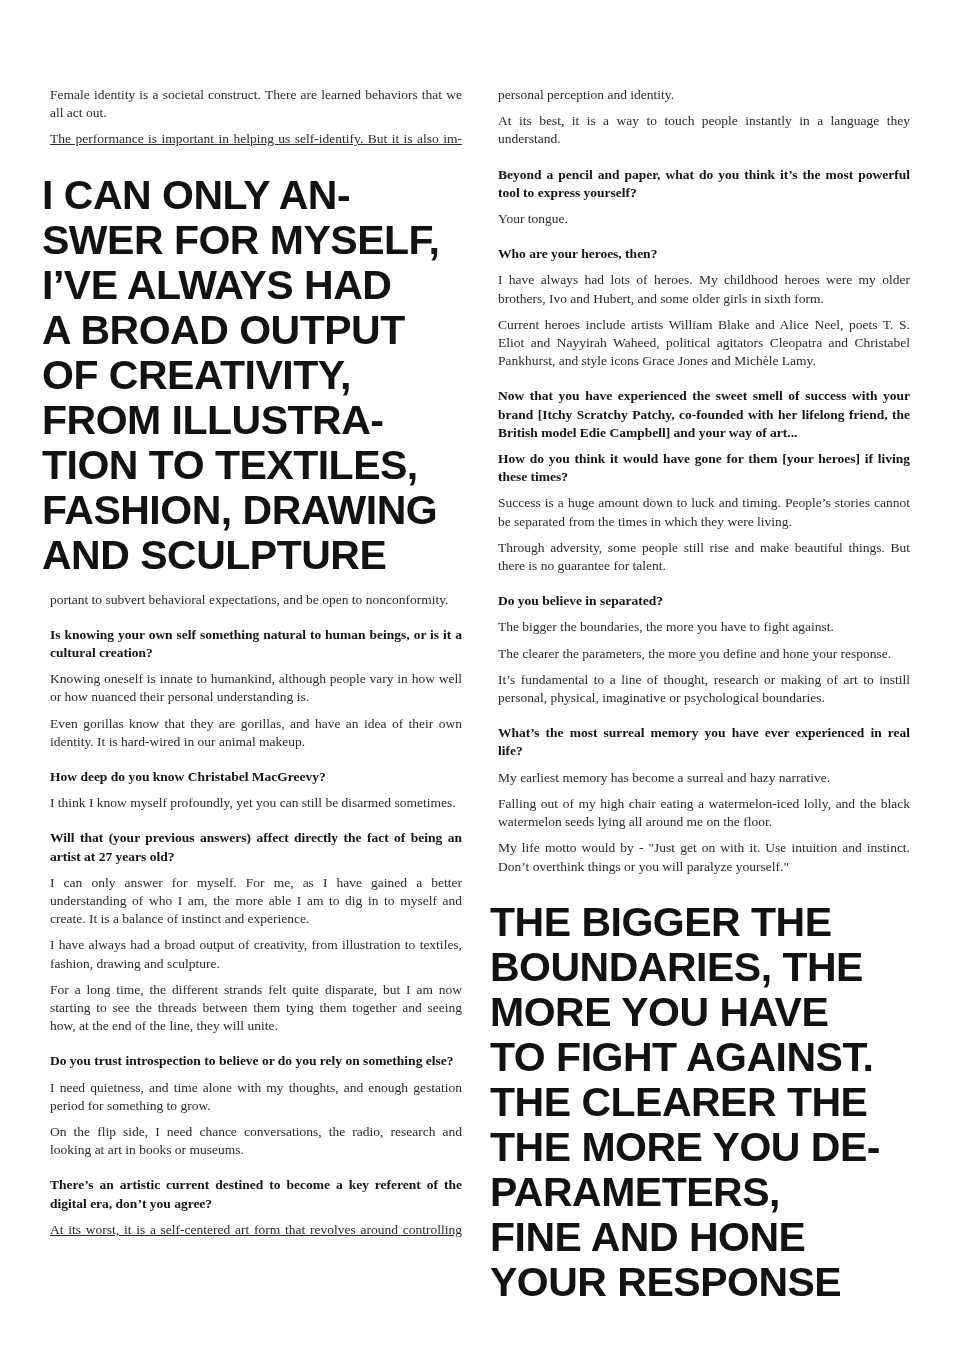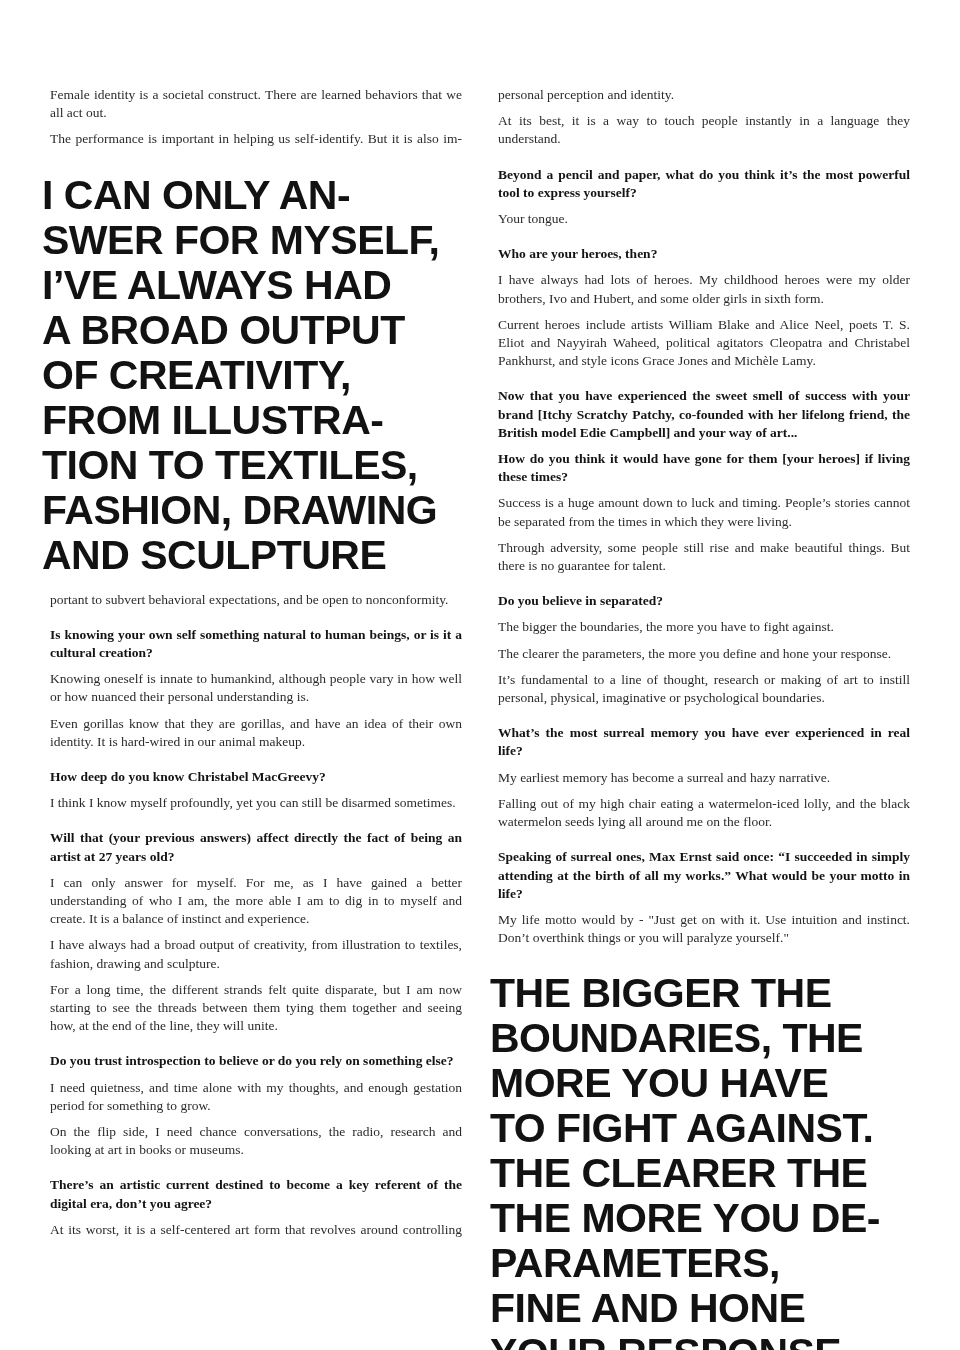--- a/index.html
+++ b/index.html
@@ -35,20 +35,21 @@
   }
   .block.question p {
     font-weight: 700;
     color: #141414;
   }
   .block.answer p {
     color: #2b2b2b;
   }
   p.cont {
     text-align-last: justify;
+    text-decoration: underline;
   }
   .pullquote {
     margin: 24px 0 13px 0;
   }
   .pq-line {
     font-family: Liberation Sans, sans-serif;
     font-weight: 700;
     color: #121212;
     font-size: 41px;
     line-height: 45px;
@@ -149,23 +150,20 @@
         <p>The clearer the parameters, the more you define and hone your response.</p>
         <p>It’s fundamental to a line of thought, research or making of art to instill personal, physical, imaginative or psychological boundaries.</p>
       </div>
       <div class="block question">
         <p>What’s the most surreal memory you have ever experienced in real life?</p>
       </div>
       <div class="block answer">
         <p>My earliest memory has become a surreal and hazy narrative.</p>
         <p>Falling out of my high chair eating a watermelon-iced lolly, and the black watermelon seeds lying all around me on the floor.</p>
       </div>
-      <div class="block question">
-        <p>Speaking of surreal ones, Max Ernst said once: “I succeeded in simply attending at the birth of all my works.” What would be your motto in life?</p>
-      </div>
       <div class="block answer">
         <p>My life motto would by - "Just get on with it. Use intuition and instinct. Don’t overthink things or you will paralyze yourself."</p>
       </div>
       <div class="pullquote">
         <div class="pq-line">THE BIGGER THE</div>
         <div class="pq-line">BOUNDARIES, THE</div>
         <div class="pq-line">MORE YOU HAVE</div>
         <div class="pq-line">TO FIGHT AGAINST.</div>
         <div class="pq-line">THE CLEARER THE</div>
         <div class="pq-line">THE MORE YOU DE-</div>

